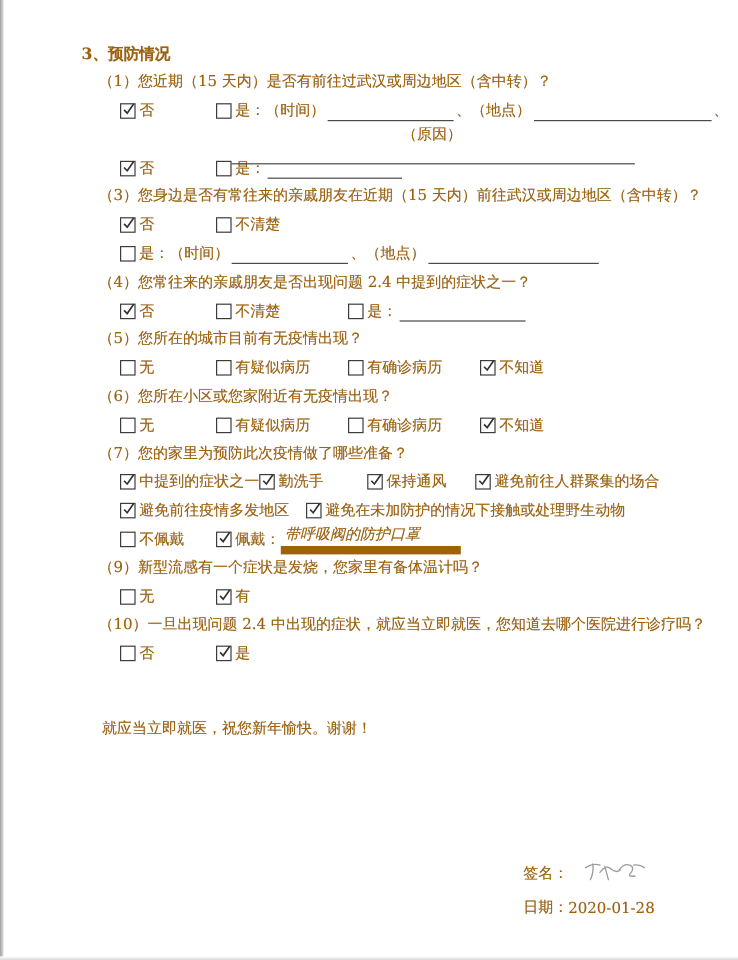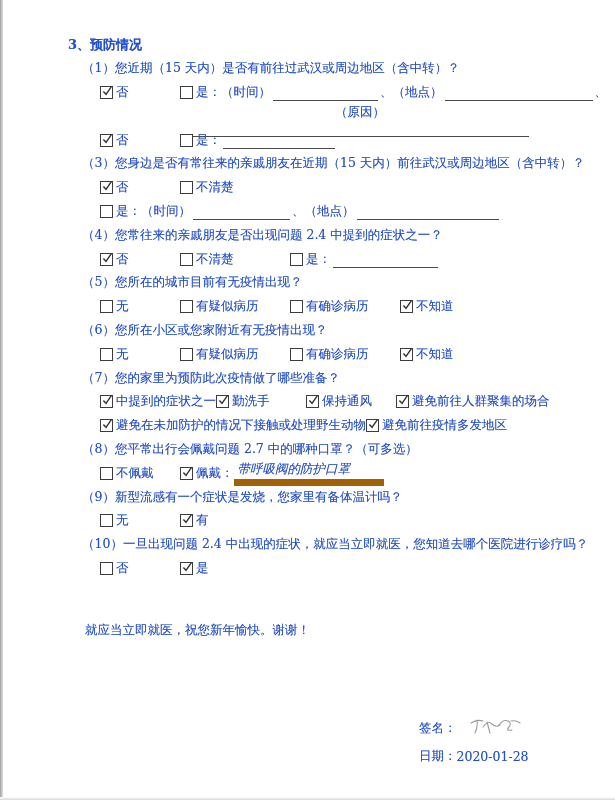--- a/index.html
+++ b/index.html
@@ -3,21 +3,21 @@
 <meta charset="utf-8">
 <style>
   html,body{margin:0;padding:0;background:#ffffff;}
   .doc{
     position:relative;
     width:615px;height:800px;
     background:#ffffff;
     overflow:hidden;
     font-family:"DejaVu Serif", serif;
     font-size:12.5px;
-    color:#1d4ed8;
+    color:#a16207;
     text-shadow:0 0 0.6px rgba(40,40,40,.35);
     box-sizing:border-box;
     padding-top:33px;
   }
   .edge-left{
     position:absolute;left:0;top:0;width:3px;height:100%;
     background:linear-gradient(to right,#9e9e9e,#e2e2e2);
   }
   .edge-bottom{
     position:absolute;left:0;bottom:0;width:100%;height:3px;
@@ -43,21 +43,21 @@
   .seg-text{display:inline-block;}
   .blank{
     display:inline-block;height:13px;margin:0 2px;
     border-bottom:1px solid #4a4a4a;position:relative;top:2px;flex:none;
   }
   .answer{
     display:inline-block;border-bottom:7px solid #a16207;
     padding:0 6px 1px 4px;font-style:italic;
   }
   .closing{margin:42px 0 0 85px;height:24px;}
-  .sig-block{position:absolute;left:419px;top:714px;}
+  .sig-block{position:absolute;left:436px;top:714px;}
   .sig-row{display:flex;align-items:center;height:28px;}
   .sig-scribble{margin-left:10px;position:relative;top:-2px;}
 </style>
 </head>
 <body>
 
 <div class="doc">
   <div class="edge-left"></div>
   <div class="edge-bottom"></div>
 
@@ -234,40 +234,39 @@
           <span class="opt">
             <span class="cb">
               <svg viewBox="0 0 12 12" width="12" height="12">
                 <path d="M2.4 6.6 L5 9.3 L10.4 1.6" fill="none" stroke="#333" stroke-width="1.4"></path>
               </svg>
             </span>
             <span class="opt-label">避免前往人群聚集的场合</span>
           </span>
         </div>
         <div class="row q-line">
+          <span class="opt" style="min-width: 155px;">
+            <span class="cb">
+              <svg viewBox="0 0 12 12" width="12" height="12">
+                <path d="M2.4 6.6 L5 9.3 L10.4 1.6" fill="none" stroke="#333" stroke-width="1.4"></path>
+              </svg>
+            </span>
+            <span class="opt-label">避免前往疫情多发地区</span>
+          </span>
           <span class="opt">
             <span class="cb">
               <svg viewBox="0 0 12 12" width="12" height="12">
                 <path d="M2.4 6.6 L5 9.3 L10.4 1.6" fill="none" stroke="#333" stroke-width="1.4"></path>
               </svg>
             </span>
             <span class="opt-label">避免在未加防护的情况下接触或处理野生动物</span>
           </span>
-          <span class="opt" style="min-width: 155px;">
-            <span class="cb">
-              <svg viewBox="0 0 12 12" width="12" height="12">
-                <path d="M2.4 6.6 L5 9.3 L10.4 1.6" fill="none" stroke="#333" stroke-width="1.4"></path>
-              </svg>
-            </span>
-            <span class="opt-label">避免前往疫情多发地区</span>
-          </span>
-        </div>
-      </div>
-      <div class="q">
-        <div class="row q-title">（8）您平常出行会佩戴问题 2.7 中的哪种口罩？（可多选）</div>
+        </div>
+      </div>
+      <div class="q">
         <div class="row q-line">
           <span class="opt" style="min-width: 80px;">
             <span class="cb"></span>
             <span class="opt-label">不佩戴</span>
           </span>
           <span class="opt">
             <span class="cb">
               <svg viewBox="0 0 12 12" width="12" height="12">
                 <path d="M2.4 6.6 L5 9.3 L10.4 1.6" fill="none" stroke="#333" stroke-width="1.4"></path>
               </svg>

